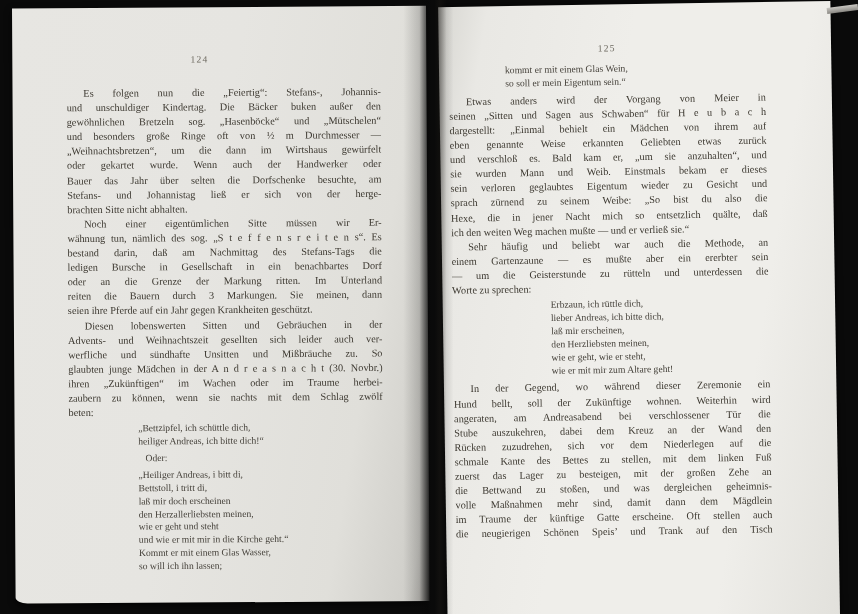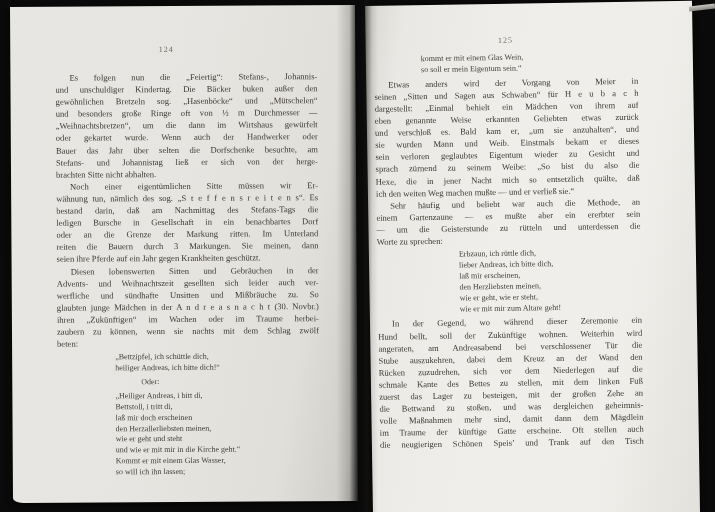--- a/index.html
+++ b/index.html
@@ -54,21 +54,21 @@
   .para .line:first-child { text-indent:14px; }
   .para .line:last-child { text-align-last:left; }
   .para.jl .line:last-child { text-align-last:justify; }
   .verse, .verse2, .verse-open, .verse-center { margin-top:3px; margin-bottom:2px; }
   .verse .line, .verse2 .line, .verse-open .line, .verse-center .line {
     font-size:8px; line-height:10.9px; height:10.9px; overflow:hidden;
     white-space:nowrap; color:#45413a;
   }
   .page-left .verse { margin-left:58px; }
   .page-left .verse-center { margin-left:0; }
-  .verse-center .line { margin-left:84px; }
+  .verse-center .line { margin-left:64px; }
   .page-right .verse-open { margin-left:47px; margin-top:0; }
   .page-right .verse2 { margin-left:82px; }
 </style>
 </head>
 <body>
 
 <div class="stage">
   <div class="page page-left">
     <div class="pagenum">124</div>
     <div class="textblock">

